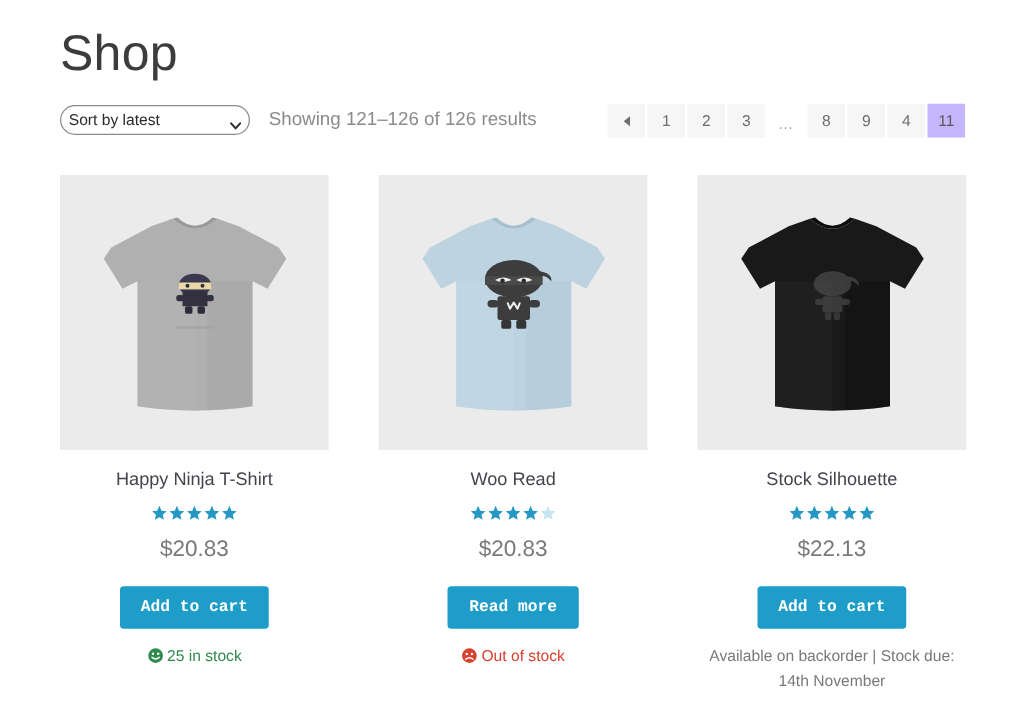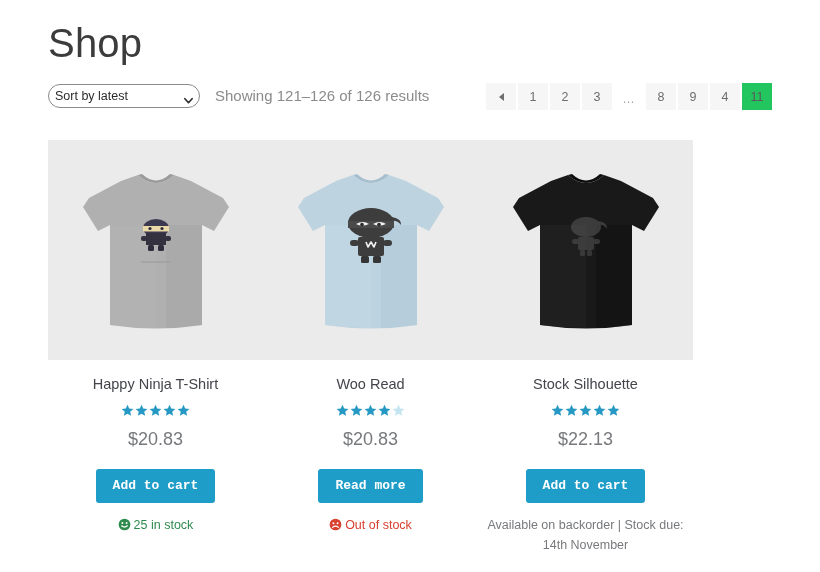--- a/index.html
+++ b/index.html
@@ -90,41 +90,42 @@
     background: #f6f6f6;
     color: #6d6d6d;
     font-size: 12.5px;
     display: flex;
     align-items: center;
     justify-content: center;
     cursor: pointer;
     user-select: none;
   }
   .page-num.current {
-    background: #22c55e;
+    background: #c4b5fd;
     color: #5a5a5a;
   }
   .page-num.dots {
     background: transparent;
     color: #a5a5a5;
     cursor: default;
     letter-spacing: 1px;
     align-items: flex-end;
     padding-bottom: 4px;
   }
   .page-num .arrow {
     width: 0;
     height: 0;
     border-top: 4px solid transparent;
     border-bottom: 4px solid transparent;
     border-right: 5px solid #6d6d6d;
   }
   
   .products {
     display: flex;
+    gap: 40px;
     margin-top: 26px;
   }
   .product {
     width: 215px;
     text-align: center;
   }
   .product-thumb {
     width: 215px;
     height: 220px;
     background: #ebebeb;

